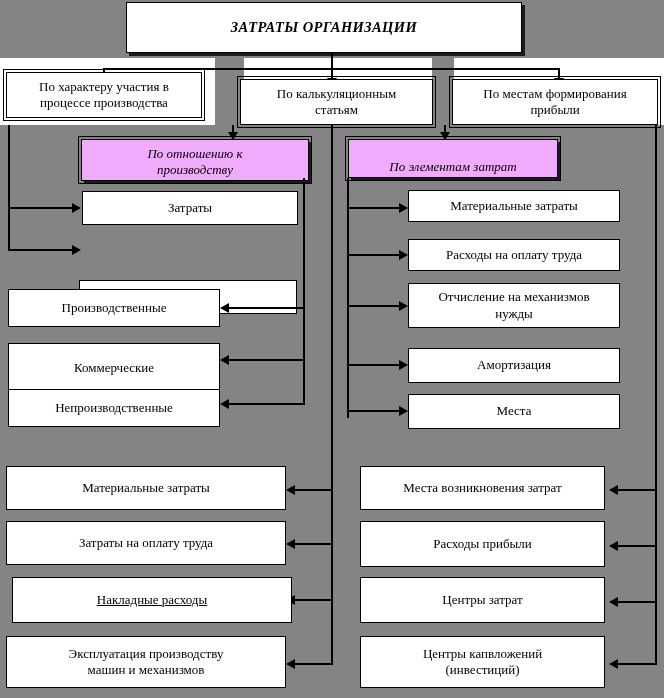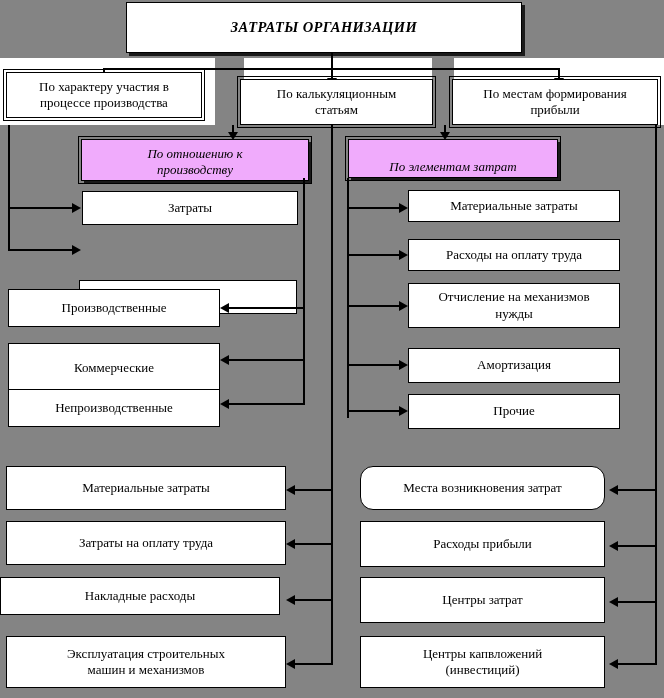--- a/index.html
+++ b/index.html
@@ -189,58 +189,58 @@
     <span class="lbl">Расходы на оплату труда</span>
   </div>
   <div class="node" style="left:408px; top:283px; width:212px; height:45px;">
     <span class="lbl">Отчисление  на механизмов
 нужды</span>
   </div>
   <div class="node" style="left:408px; top:348px; width:212px; height:35px;">
     <span class="lbl">Амортизация</span>
   </div>
   <div class="node" style="left:408px; top:394px; width:212px; height:35px;">
-    <span class="lbl">Прочие</span>
+    <span class="lbl">Места</span>
   </div>
 
   <div class="vline" style="left:331px; top:125px; height:540px;"></div>
   <div class="hline" style="left:295px; top:489px; width:38px;"></div>
   <div class="arrow-left" style="left:286px; top:485px;"></div>
   <div class="hline" style="left:295px; top:543px; width:38px;"></div>
   <div class="arrow-left" style="left:286px; top:539px;"></div>
   <div class="hline" style="left:295px; top:599px; width:38px;"></div>
   <div class="arrow-left" style="left:286px; top:595px;"></div>
   <div class="hline" style="left:295px; top:663px; width:38px;"></div>
   <div class="arrow-left" style="left:286px; top:659px;"></div>
 
   <div class="node" style="left:6px; top:466px; width:280px; height:44px;">
     <span class="lbl">Материальные затраты</span>
   </div>
   <div class="node" style="left:6px; top:521px; width:280px; height:44px;">
     <span class="lbl">Затраты  на оплату труда</span>
   </div>
-  <div class="node" style="left:0; top:577px; width:280px; height:38px;">
+  <div class="node" style="left:12px; top:577px; width:280px; height:46px;text-decoration:underline;">
     <span class="lbl">Накладные расходы</span>
   </div>
   <div class="node" style="left:6px; top:636px; width:280px; height:52px;">
-    <span class="lbl">Эксплуатация строительных
+    <span class="lbl">Эксплуатация производству
 машин и механизмов</span>
   </div>
 
   <div class="vline" style="left:655px; top:125px; height:540px;"></div>
   <div class="hline" style="left:618px; top:489px; width:39px;"></div>
   <div class="arrow-left" style="left:609px; top:485px;"></div>
   <div class="hline" style="left:618px; top:545px; width:39px;"></div>
   <div class="arrow-left" style="left:609px; top:541px;"></div>
   <div class="hline" style="left:618px; top:601px; width:39px;"></div>
   <div class="arrow-left" style="left:609px; top:597px;"></div>
   <div class="hline" style="left:618px; top:663px; width:39px;"></div>
   <div class="arrow-left" style="left:609px; top:659px;"></div>
 
-  <div class="node" style="left:360px; top:466px; width:245px; height:44px;border-radius:13px;">
+  <div class="node" style="left:360px; top:466px; width:245px; height:44px;">
     <span class="lbl">Места возникновения затрат</span>
   </div>
   <div class="node" style="left:360px; top:521px; width:245px; height:46px;">
     <span class="lbl">Расходы прибыли</span>
   </div>
   <div class="node" style="left:360px; top:577px; width:245px; height:46px;">
     <span class="lbl">Центры затрат</span>
   </div>
   <div class="node" style="left:360px; top:636px; width:245px; height:52px;">
     <span class="lbl">Центры капвложений

